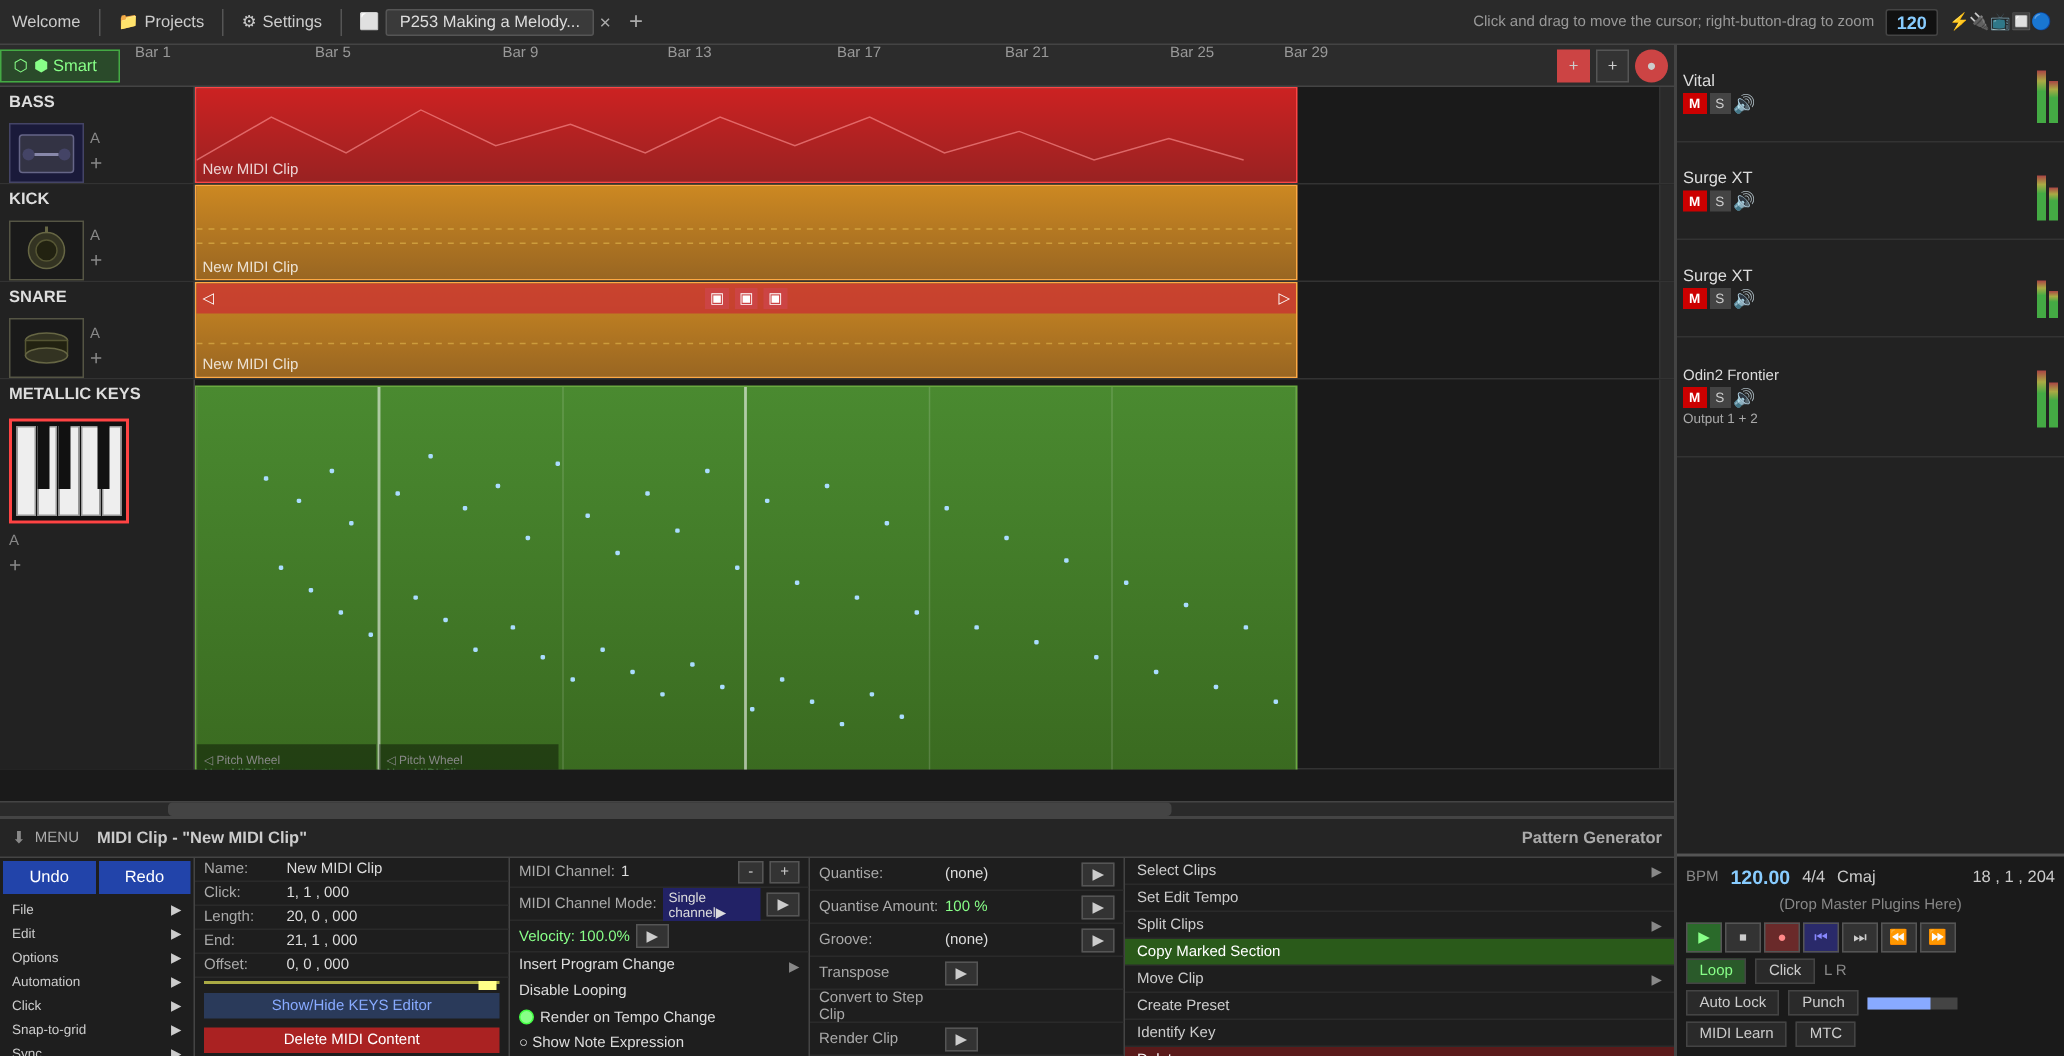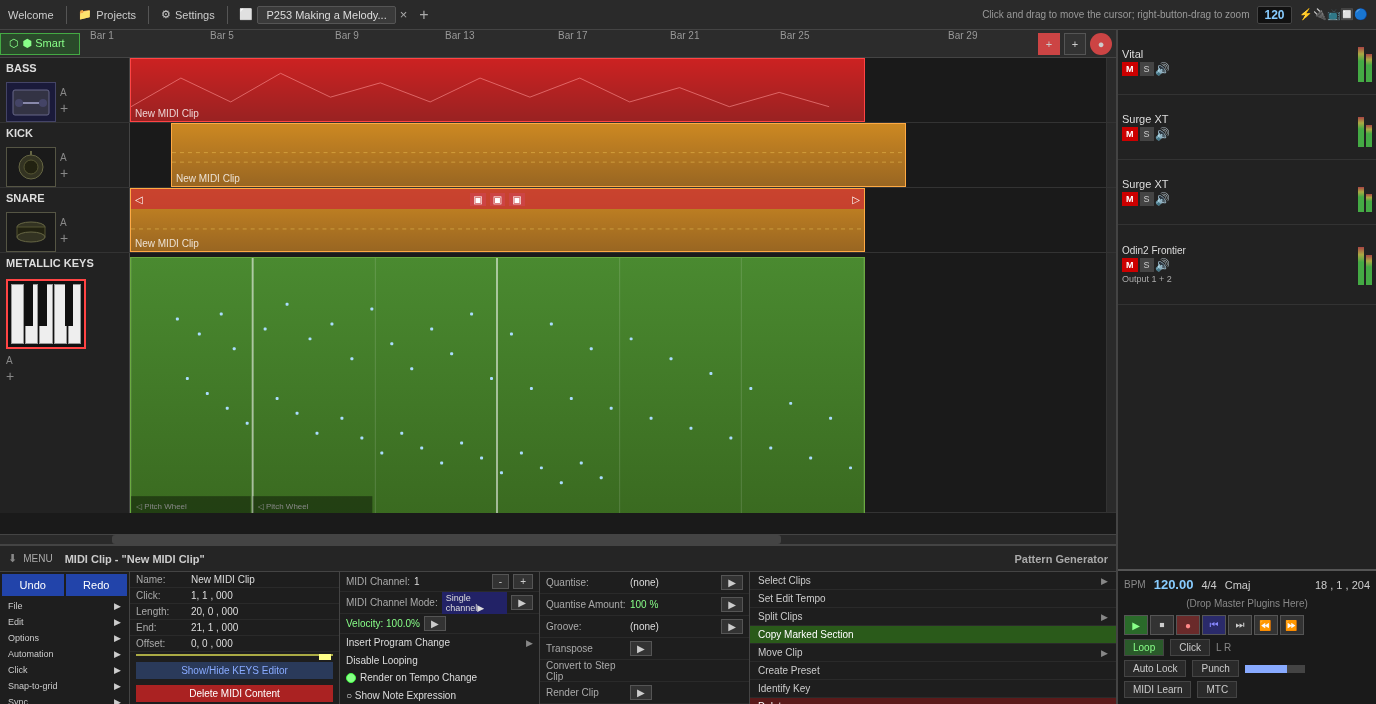--- a/index.html
+++ b/index.html
@@ -148,21 +148,21 @@
     }
     .clip-label {
       position: absolute;
       bottom: 2px;
       left: 4px;
       font-size: 10px;
       color: rgba(255,255,255,0.8);
     }
 
     
-    .kick-track { height: 65px; gap: 41px; }
+    .kick-track { height: 65px; }
     .kick-clip {
       position: absolute;
       left: 0; top: 0;
       width: 735px; height: 100%;
       background: linear-gradient(180deg, #cc8822 0%, #996622 100%);
       border: 1px solid #ffaa44;
     }
 
     
     .snare-track { height: 65px; }
@@ -581,21 +581,21 @@
         <span style="margin-left:4px;">⬢ Smart</span>
       </div>
       <div style="position:relative; flex:1; height:100%;">
         <span class="ruler-label" style="left:10px;">Bar 1</span>
         <span class="ruler-label" style="left:130px;">Bar 5</span>
         <span class="ruler-label" style="left:255px;">Bar 9</span>
         <span class="ruler-label" style="left:365px;">Bar 13</span>
         <span class="ruler-label" style="left:478px;">Bar 17</span>
         <span class="ruler-label" style="left:590px;">Bar 21</span>
         <span class="ruler-label" style="left:700px;">Bar 25</span>
-        <span class="ruler-label" style="left:868px;text-align:right;">Bar 29</span>
+        <span class="ruler-label" style="left:776px;text-align:right;">Bar 29</span>
       </div>
 
       <div style="display:flex; gap:4px; padding:0 4px;">
         <div style="width:22px;height:22px;background:#c44;display:flex;align-items:center;justify-content:center;cursor:pointer;">+</div>
         <div style="width:22px;height:22px;background:#333;border:1px solid #555;display:flex;align-items:center;justify-content:center;cursor:pointer;">+</div>
         <div style="width:22px;height:22px;background:#c44;border-radius:50%;display:flex;align-items:center;justify-content:center;cursor:pointer;">●</div>
       </div>
     </div>
 
     <div id="tracks-container">

